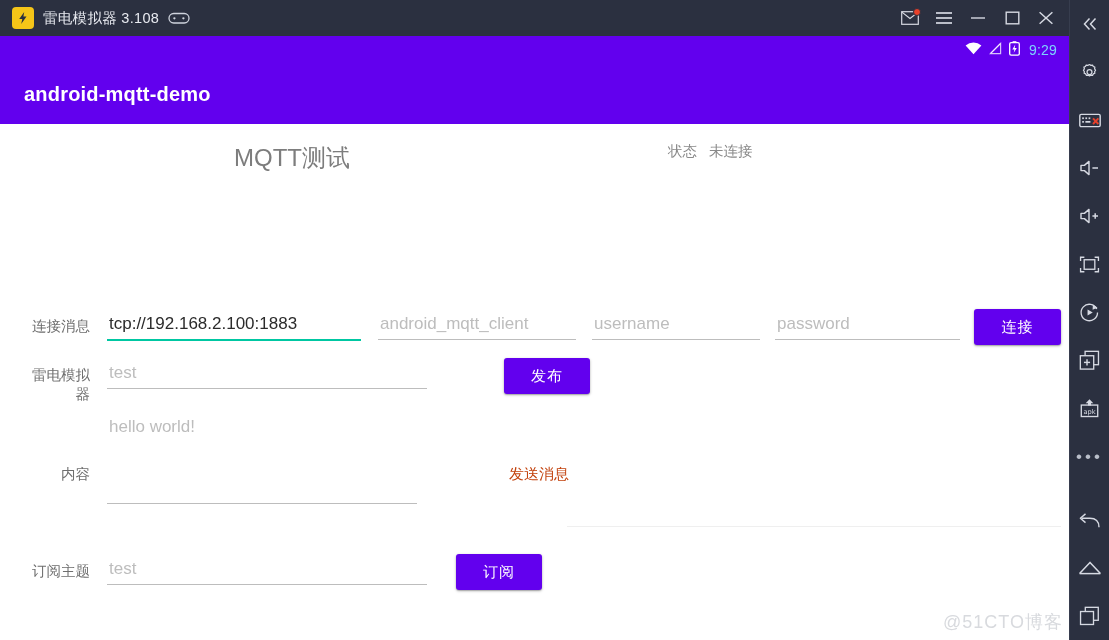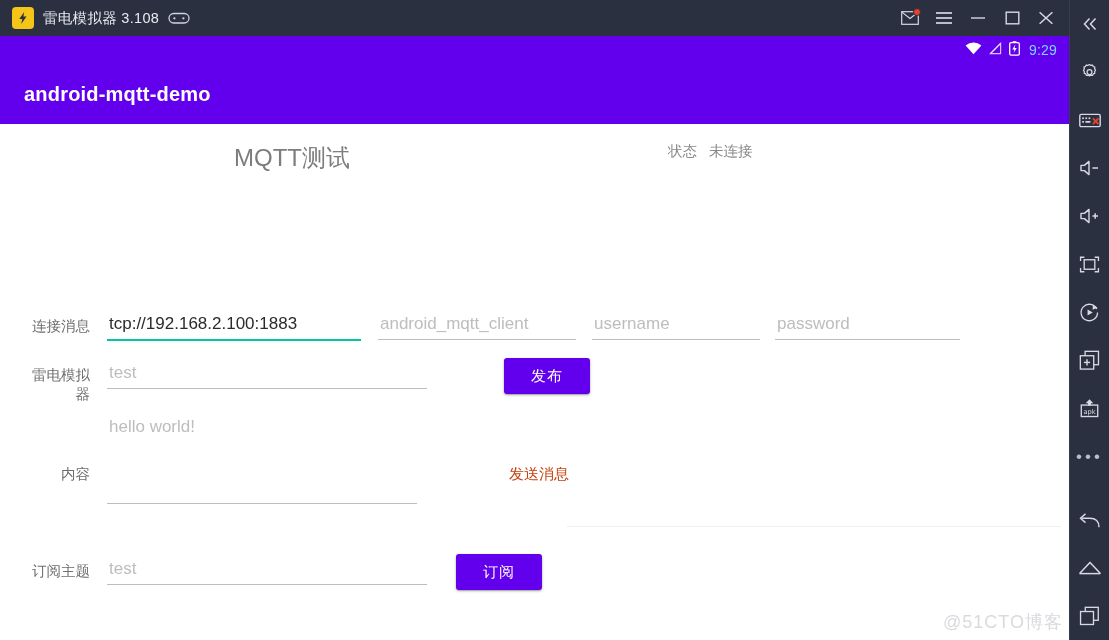--- a/index.html
+++ b/index.html
@@ -221,20 +221,21 @@
           <span>状态</span>
           <span class="sv">未连接</span>
         </div>
       </div>
 
       <div class="lbl" style="left:20px; top:193px; width:70px;">连接消息</div>
       <input class="field filled" style="left: 107px; top: 190px; width: 254px;" value="tcp://192.168.2.100:1883">
       <input class="field" style="left: 378px; top: 190px; width: 198px;" placeholder="android_mqtt_client">
       <input class="field" style="left: 592px; top: 190px; width: 168px;" placeholder="username">
       <input class="field" style="left: 775px; top: 190px; width: 185px;" placeholder="password">
+      <button class="btn" style="left:974px; top:185px; width:87px; height:36px;">连接</button>
 
       <div class="lbl" style="left:20px; top:242px; width:70px;">雷电模拟器</div>
       <input class="field" style="left: 107px; top: 239px; width: 320px;" placeholder="test">
       <button class="btn" style="left:456px; top:234px; width:86px; height:36px;margin-left:48px;">发布</button>
 
       <textarea class="field" style="left: 107px; top: 292px; width: 310px; height: 88px; resize: none; line-height: 22px;" placeholder="hello world!"></textarea>
       <div class="lbl" style="left:20px; top:341px; width:70px;">内容</div>
       <div class="panel-label" style="left:509px; top:341px;">发送消息</div>
       <div class="hr faint" style="left:567px; top:402px; width:494px;"></div>
 

